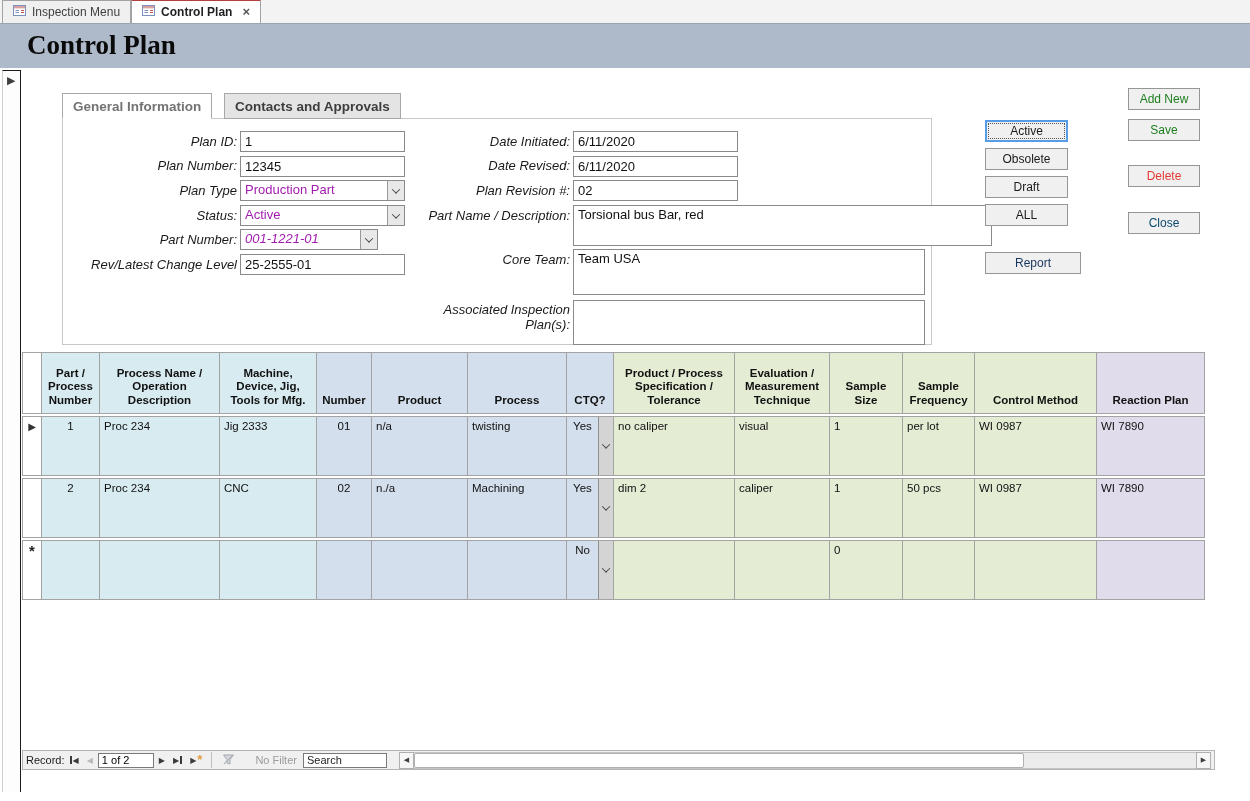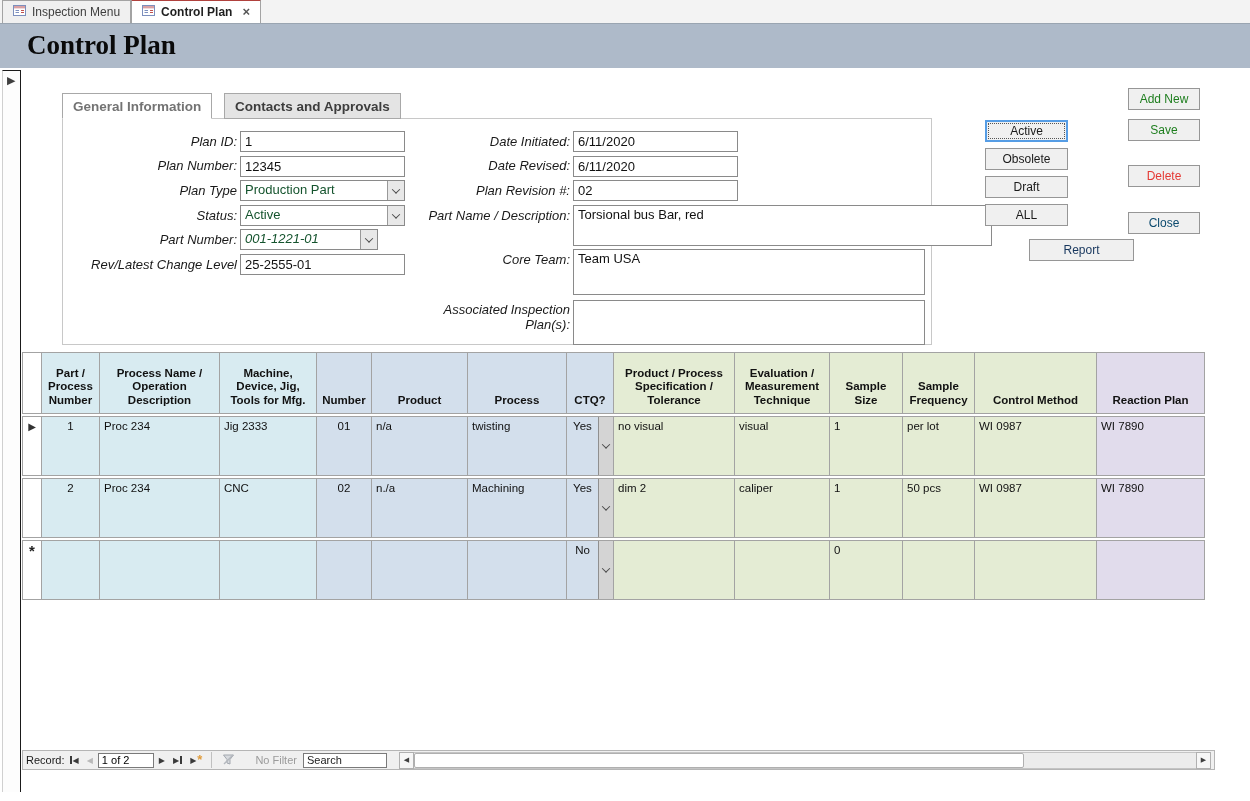--- a/index.html
+++ b/index.html
@@ -29,21 +29,21 @@
               font-weight:600; color:#3d3d3d; background:#e4e4e4; border:1px solid #a8a8a8; z-index:2; cursor:default; }
   .form-tab.active { background:#fff; border-bottom:1px solid #fff; color:#737373; }
   .panel { position:absolute; left:62px; top:118px; width:870px; height:227px; border:1px solid #c8c8c8; background:#fff; z-index:1; }
 
   
   .lbl { position:absolute; font-size:13px; font-style:italic; color:#1a1a1a; text-align:right; z-index:3; }
   .input { position:absolute; height:21px; border:1px solid #8a8a8a; background:#fff; font-family:"Liberation Sans",sans-serif;
            font-size:13px; color:#111; padding:1px 4px; z-index:3; }
   textarea.input { resize:none; overflow:hidden; line-height:1.25; }
   .combo { display:flex; align-items:stretch; justify-content:space-between; padding:0; }
-  .combo-val { flex:1; padding:1px 4px; font-size:13px; color:#14532d; white-space:nowrap; overflow:hidden; }
+  .combo-val { flex:1; padding:1px 4px; font-size:13px; color:#a21caf; white-space:nowrap; overflow:hidden; }
   .combo-btn { width:17px; background:#e8e8e8; border-left:1px solid #999; display:flex; align-items:center; justify-content:center; }
   .chev { display:inline-block; width:6px; height:6px; border-right:1.6px solid #4a4a4a; border-bottom:1.6px solid #4a4a4a;
           transform:rotate(45deg) translate(-1px,-1px); }
 
   
   .btn { position:absolute; background:#f0f0f0; border:1px solid #969696; font-family:"Liberation Sans",sans-serif;
          font-size:12px; color:#1a1a1a; text-align:center; line-height:20px; cursor:default; z-index:3; }
   .btn.focused { border:2px solid #569de5; outline:1px dotted #555; outline-offset:-4px; line-height:18px; }
   .t-green { color:#1e7e1e; } .t-red { color:#e53935; } .t-orange { color:#0c4a6e; } .t-blue { color:#17365d; }
 
@@ -184,21 +184,21 @@
   <div class="lbl" style="left:412px; top:252px; width:158px;">Core Team:</div>
   <textarea class="input ta" style="left: 573px; top: 249px; width: 352px; height: 46px;">Team USA</textarea>
 
   <div class="lbl" style="left:412px; top:302px; width:158px;">Associated Inspection Plan(s):</div>
   <textarea class="input ta" style="left: 573px; top: 300px; width: 352px; height: 45px;"></textarea>
 
   <button class="btn focused" style="left:985px; top:120px; width:83px; height:22px;">Active</button>
   <button class="btn" style="left:985px; top:148px; width:83px; height:22px;">Obsolete</button>
   <button class="btn" style="left:985px; top:176px; width:83px; height:22px;">Draft</button>
   <button class="btn" style="left:985px; top:204px; width:83px; height:22px;">ALL</button>
-  <button class="btn t-blue" style="left:985px; top:239px; width:105px; height:22px;margin-left:44px;">Report</button>
+  <button class="btn t-blue" style="left:985px; top:252px; width:96px; height:22px;">Report</button>
 
   <button class="btn t-green" style="left:1128px; top:88px; width:72px; height:22px;">Add New</button>
   <button class="btn t-green" style="left:1128px; top:119px; width:72px; height:22px;">Save</button>
   <button class="btn t-red" style="left:1128px; top:165px; width:72px; height:22px;">Delete</button>
   <button class="btn t-orange" style="left:1128px; top:212px; width:72px; height:22px;">Close</button>
 
   <div class="grid">
     <table>
       <colgroup>
         <col style="width:20px">
@@ -242,21 +242,21 @@
         <td class="d ch">n/a</td>
         <td class="d ch">twisting</td>
         <td class="d ch ctq">
           <div class="ctq-wrap">
                 <span class="ctq-val">Yes</span>
                 <span class="dd-strip">
                   <i class="chev"></i>
                 </span>
               </div>
         </td>
-        <td class="d me">no visual</td>
+        <td class="d me">no caliper</td>
         <td class="d me">visual</td>
         <td class="d me">1</td>
         <td class="d me">per lot</td>
         <td class="d me">WI 0987</td>
         <td class="d re">WI 7890</td>
       </tr>
       <tr>
         <td class="sel"><span class="cur"></span></td>
         <td class="d pp c">2</td>
         <td class="d pp">Proc 234</td>

